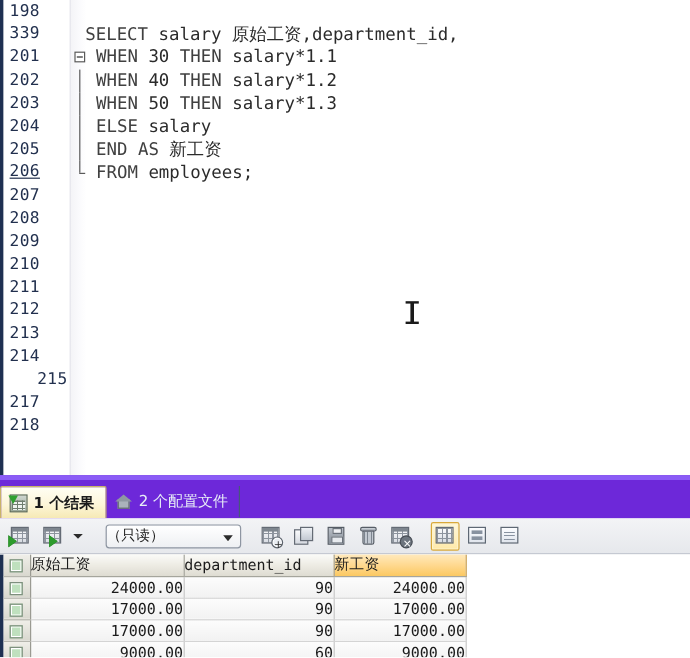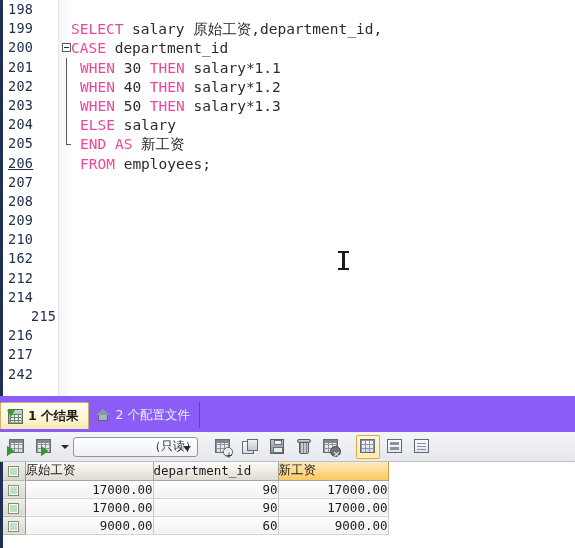--- a/index.html
+++ b/index.html
@@ -73,21 +73,21 @@
     font-size: 13.5px;
     color: #22304e;
     letter-spacing: 0.3px;
   }
   .ctext {
     font-family: "DejaVu Sans Mono", monospace;
     font-size: 14.5px;
     color: #2b2b2b;
     letter-spacing: 0px;
   }
-  .kw { color: #ec4899; }
+  .kw { color: #404040; }
   .cjk { font-family: "DejaVu Sans", sans-serif; font-size: 14.5px; color: #2b2b2b; }
 
   
   .fold-box {
     position: absolute;
     left: 62px;
     width: 9px; height: 9px;
     box-sizing: border-box;
     border: 1px solid #5a5a5a;
     background: #ffffff;
@@ -127,22 +127,22 @@
     background:#1a1a1a;
   }
   .mouse-cursor:before { top: -1px; }
   .mouse-cursor:after  { bottom: -1px; }
 
   
   .tabstrip {
     position: absolute;
     left: 0; top: 396px;
     width: 575px; height: 36px;
-    background: #8b5cf6;
-    border-top: 1px solid #8b5cf6;
+    background: #6d28d9;
+    border-top: 4px solid #8b5cf6;
     box-sizing: border-box;
   }
   .tabstrip-inner {
     position: absolute;
     left: 0; top: 5px;
     height: 31px;
     display: flex;
     align-items: stretch;
   }
   .tab {
@@ -284,29 +284,29 @@
   .chev-down:after {
     content:"";
     position:absolute; left:2px; top:9px;
     width:0;height:0;
     border-left:4px solid transparent;
     border-right:4px solid transparent;
     border-top:4px solid #2b2b2b;
   }
   .tb-sep { width: 7px; flex:none; }
   .combo {
-    width: 125px; height: 20px;
-    margin-left: 0;
+    width: 113px; height: 20px;
+    margin-left: 15px;
     background: linear-gradient(to bottom,#ffffff,#eef0f3);
     border: 1px solid #8e96a2;
     border-radius: 3px;
     box-sizing: border-box;
     display: flex;
     align-items: center;
-    justify-content: flex-end;
+    justify-content: flex-start;
     position: relative;
     flex: none;
     cursor: default;
   }
   .combo-text {
     font-family: "DejaVu Sans", sans-serif;
     font-size: 12px;
     color: #1b1b1b;
   }
   .combo:after {
@@ -475,39 +475,38 @@
 <body>
 
 <div id="app">
 
   <div class="editor">
     <div class="editor-left-rail"></div>
     <div class="gutter"></div>
     <div class="gutter-sep"></div>
     <div class="code-area" id="code-area">
         <div class="line"><span class="lnum" style="left: -68px;">198</span><span class="ctext"></span></div>
-        <div class="line"><span class="lnum" style="left: -68px;">199</span><span class="ctext"><span class="kw ">SELECT </span><span class="">salary </span><span class="cjk">原始工资</span><span class="">,department_id,</span></span></div>
-        <div class="line"><span class="lnum" style="left: -68px;">200</span><span class="ctext"><span class="kw ">CASE </span><span class="">department_id</span></span></div>
+        <div class="line"><span class="lnum" style="left: -68px;">339</span><span class="ctext"><span class="kw ">SELECT </span><span class="">salary </span><span class="cjk">原始工资</span><span class="">,department_id,</span></span></div>
         <div class="line"><span class="lnum" style="left: -68px;">201</span><span class="ctext" style="padding-left: 9px;"><span class="kw ">WHEN </span><span class="">30 </span><span class="kw ">THEN </span><span class="">salary*1.1</span></span></div>
         <div class="line"><span class="lnum" style="left: -68px;">202</span><span class="ctext" style="padding-left: 9px;"><span class="kw ">WHEN </span><span class="">40 </span><span class="kw ">THEN </span><span class="">salary*1.2</span></span></div>
         <div class="line"><span class="lnum" style="left: -68px;">203</span><span class="ctext" style="padding-left: 9px;"><span class="kw ">WHEN </span><span class="">50 </span><span class="kw ">THEN </span><span class="">salary*1.3</span></span></div>
         <div class="line"><span class="lnum" style="left: -68px;">204</span><span class="ctext" style="padding-left: 9px;"><span class="kw ">ELSE </span><span class="">salary</span></span></div>
         <div class="line"><span class="lnum" style="left: -68px;">205</span><span class="ctext" style="padding-left: 9px;"><span class="kw ">END AS </span><span class="cjk">新工资</span></span></div>
         <div class="line"><span class="lnum" style="left: -68px; text-decoration: underline;">206</span><span class="ctext" style="padding-left: 9px;"><span class="kw ">FROM </span><span class="">employees;</span></span></div>
         <div class="line"><span class="lnum" style="left: -68px;">207</span><span class="ctext"></span></div>
         <div class="line"><span class="lnum" style="left: -68px;">208</span><span class="ctext"></span></div>
         <div class="line"><span class="lnum" style="left: -68px;">209</span><span class="ctext"></span></div>
         <div class="line"><span class="lnum" style="left: -68px;">210</span><span class="ctext"></span></div>
-        <div class="line"><span class="lnum" style="left: -68px;">162</span><span class="ctext"></span></div>
+        <div class="line"><span class="lnum" style="left: -68px;">211</span><span class="ctext"></span></div>
         <div class="line"><span class="lnum" style="left: -68px;">212</span><span class="ctext"></span></div>
+        <div class="line"><span class="lnum" style="left: -68px;">213</span><span class="ctext"></span></div>
         <div class="line"><span class="lnum" style="left: -68px;">214</span><span class="ctext"></span></div>
         <div class="line"><span class="lnum" style="left: -68px; padding-left: 28px;">215</span><span class="ctext"></span></div>
-        <div class="line"><span class="lnum" style="left: -68px;">216</span><span class="ctext"></span></div>
         <div class="line"><span class="lnum" style="left: -68px;">217</span><span class="ctext"></span></div>
-        <div class="line"><span class="lnum" style="left: -68px;">242</span><span class="ctext"></span></div>
+        <div class="line"><span class="lnum" style="left: -68px;">218</span><span class="ctext"></span></div>
       </div>
     <div class="mouse-cursor" style="left:342px; top:252px;"></div>
   <div class="fold-box" style="top: 43.4px;"></div>
       <div class="fold-line" style="top: 57.6px; height: 19.2px;"></div>
       <div class="fold-line" style="top: 76.8px; height: 19.2px;"></div>
       <div class="fold-line" style="top: 96px; height: 19.2px;"></div>
       <div class="fold-line" style="top: 115.2px; height: 19.2px;"></div>
       <div class="fold-line" style="top: 134.4px; height: 9.6px;"></div>
       <div class="fold-foot" style="top: 144px;"></div>
     </div>
@@ -576,20 +575,26 @@
     <table class="grid" id="result-table">
       <thead>
           <tr id="grid-head-row">
             <th class="sel-col"><span class="sel-box"></span></th>
             <th class="colhead" style="width: 128px;"><span class="cjkh">原始工资</span></th>
             <th class="colhead" style="width: 125px;"><span>department_id</span></th>
             <th class="colhead highlight" style="width: 110px;"><span class="cjkh">新工资</span></th>
           </tr>
         </thead>
       <tbody id="grid-body">
+          <tr>
+            <td class="sel-col"><span class="sel-box"></span></td>
+            <td class="cell" style="width: 128px;">24000.00</td>
+            <td class="cell" style="width: 125px;">90</td>
+            <td class="cell" style="width: 110px;">24000.00</td>
+          </tr>
           <tr>
             <td class="sel-col"><span class="sel-box"></span></td>
             <td class="cell" style="width: 128px;">17000.00</td>
             <td class="cell" style="width: 125px;">90</td>
             <td class="cell" style="width: 110px;">17000.00</td>
           </tr>
           <tr>
             <td class="sel-col"><span class="sel-box"></span></td>
             <td class="cell" style="width: 128px;">17000.00</td>
             <td class="cell" style="width: 125px;">90</td>

